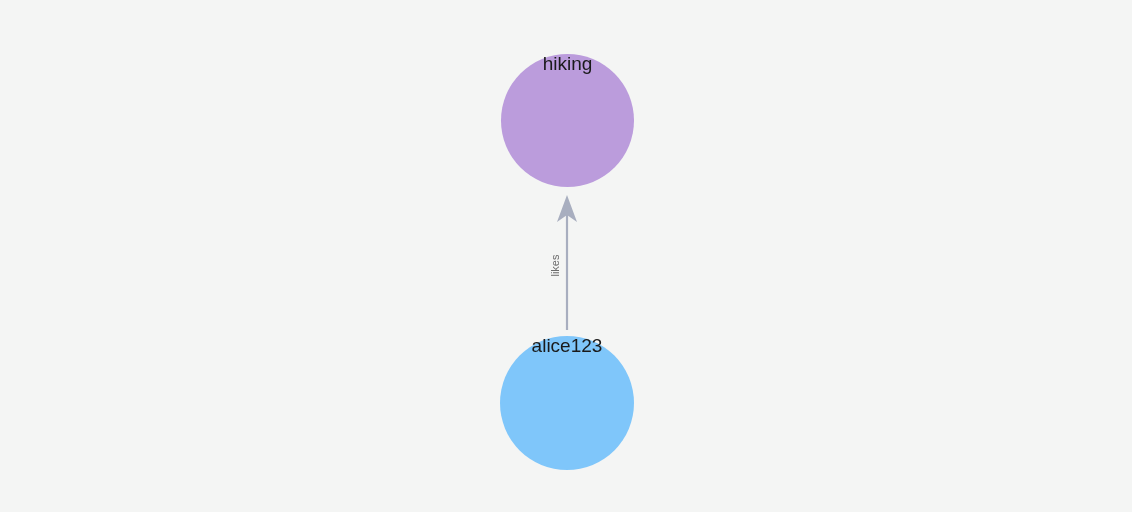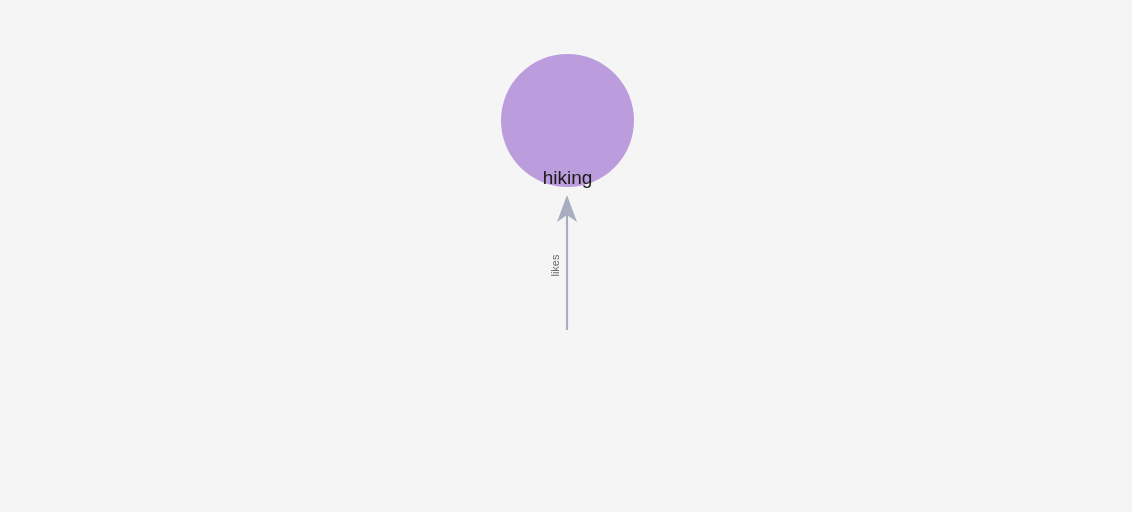--- a/index.html
+++ b/index.html
@@ -24,21 +24,21 @@
     top: 0;
     left: 0;
     width: 1132px;
     height: 512px;
     display: block;
   }
   .node {
     position: absolute;
     border-radius: 50%;
     display: flex;
-    align-items: flex-end;
+    align-items: flex-start;
     justify-content: center;
     box-sizing: border-box;
   }
   .node-label {
     font-family: "Liberation Sans", sans-serif;
     font-size: 19px;
     line-height: 1;
     color: #1a1a1a;
     white-space: nowrap;
     user-select: none;
@@ -84,16 +84,19 @@
     <g>
       <line x1="567" y1="330" x2="567" y2="210" stroke="#a8aebf" stroke-width="2.2"></line>
       <path d="M 567 195 L 577 222 L 567 215 L 557 222 Z" fill="#a8aebf"></path>
     </g>
   </svg>
 
   <div class="node" id="node-hiking">
     <span class="node-label">hiking</span>
   </div>
 
+  <div class="node" id="node-alice123">
+    <span class="node-label">alice123</span>
+  </div>
 
   <div class="edge-label" id="edge-label-likes">likes</div>
 
 </div>
 
 </body></html>

